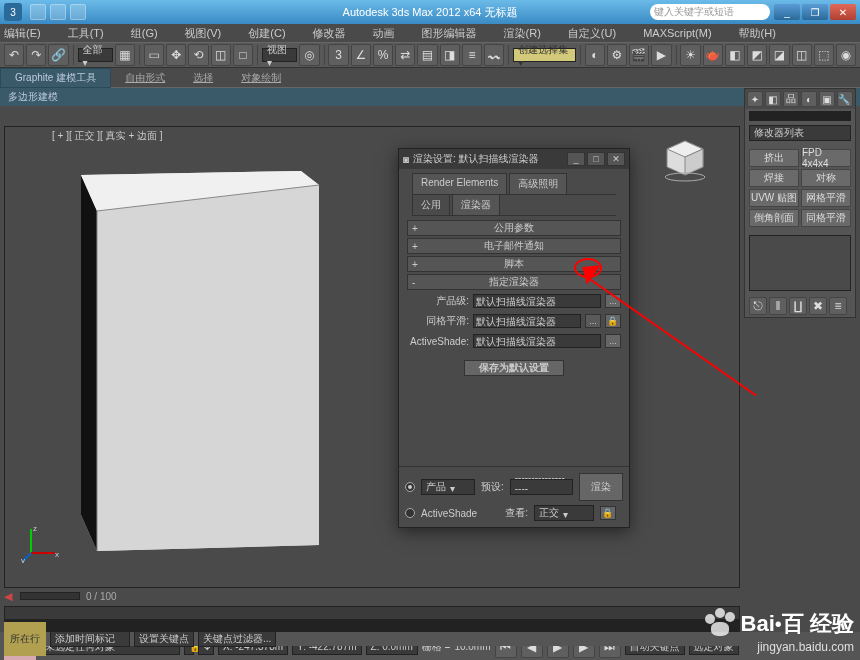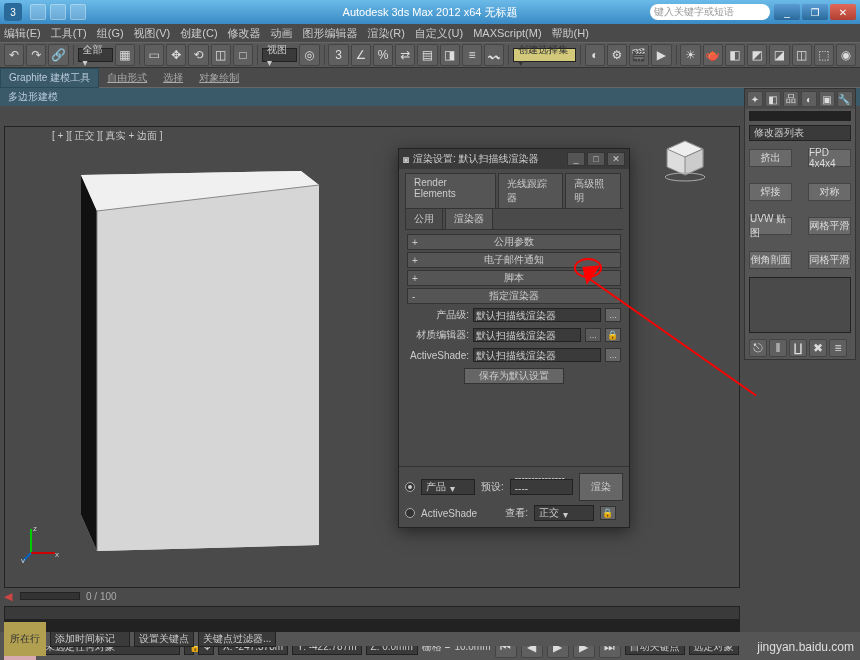--- a/index.html
+++ b/index.html
@@ -64,21 +64,21 @@
     color: #fff; font-size: 10px;
   }
   .win-btn.close { background: linear-gradient(180deg, #e06a5a, #b04030); }
 
   
   .menubar {
     height: 18px;
     background: #4a4a4a;
     display: flex; align-items: center;
     padding: 0 4px;
-    gap: 10px;
+    gap: 27px;
     font-size: 11px;
   }
   .menuitem { cursor: default; }
 
   
   .toolbar-row {
     height: 26px;
     background: #585858;
     border-top: 1px solid #666;
     border-bottom: 1px solid #333;
@@ -105,21 +105,21 @@
   .tb-drop.accent { background: #d2c97a; color: #333; }
 
   
   .ribbon {
     height: 20px;
     background: #4a4a4a;
     display: flex; align-items: center;
     border-bottom: 1px solid #666;
   }
   .rib-tab {
-    padding: 2px 8px;
+    padding: 2px 14px;
     background: #3a5a6a;
     border: 1px solid #2a4a5a;
     color: #bcd;
     font-size: 10px;
   }
   .rib-tab.plain { background: transparent; border: none; color: #aaa; text-decoration: underline; }
 
   .ribbon2 {
     height: 18px;
     background: #3a5a6a;
@@ -167,21 +167,21 @@
   }
   .right-toolrow .tb-btn { width: 16px; height: 16px; font-size: 10px; }
   .mod-drop {
     margin: 4px; background: #3a3a3a; height: 16px;
     border: 1px solid #222; font-size: 10px;
     padding: 0 4px; display: flex; align-items: center;
   }
   .bar-strip { margin: 2px 4px; height: 10px; background: #222; }
   .btn-grid {
     display: grid; grid-template-columns: 1fr 1fr;
-    gap: 16px; padding: 4px;
+    gap: 2px; padding: 4px;
   }
   .rb {
     background: #6a6a6a; border: 1px solid #444;
     height: 18px; font-size: 10px;
     display: flex; align-items: center; justify-content: center;
     color: #ddd;
   }
   .mod-stack {
     margin: 4px; height: 56px;
     background: #4a4a4a; border: 1px solid #222;
@@ -247,21 +247,21 @@
   }
   .dlg-ctrl { margin-left: auto; display: flex; gap: 2px; }
   .dlg-btn {
     width: 18px; height: 14px; background: #555;
     border: 1px solid #333;
     display: flex; align-items: center; justify-content: center;
     font-size: 9px;
   }
   .dlg-tabs {
     display: flex; border-bottom: 1px solid #333;
-    margin: 4px 6px 0;
+    margin: 4px 13px 0;
     font-size: 10px;
   }
   .dlg-tab {
     padding: 3px 8px; background: #555; border: 1px solid #333;
     border-bottom: none;
     margin-right: 2px;
     color: #ccc;
   }
   .dlg-tab.active { background: #4a4a4a; }
   .dlg-body {
@@ -287,23 +287,23 @@
     height: 14px; padding: 0 2px; line-height: 14px;
     font-size: 10px; overflow: hidden;
   }
   .assign-btn {
     width: 16px; height: 14px; background: #666;
     border: 1px solid #333; font-size: 9px;
     display: flex; align-items: center; justify-content: center;
   }
   .assign-btn.locked { background: #5a5a5a; }
   .save-btn {
-    margin: 2px auto; background: #666; border: 1px solid #333;
+    margin: 8px auto; background: #666; border: 1px solid #333;
     height: 16px; width: 100px; font-size: 10px;
-    display: flex; align-items: center; justify-content: center;
+    display: flex; align-items: center; justify-content: center; font-weight: bold;
   }
   .dlg-bottom {
     padding: 6px; border-top: 1px solid #333;
     display: flex; flex-direction: column; gap: 4px;
     font-size: 10px;
   }
   .dlg-bot-row { display: flex; align-items: center; gap: 6px; }
   .radio { width: 10px; height: 10px; border-radius: 50%; border: 1px solid #aaa; background: #333; }
   .radio.on::after { content: ""; display: block; width: 4px; height: 4px; background: #ccc; border-radius: 50%; margin: 2px; }
   .sel {
@@ -526,21 +526,20 @@
     <span>渲染设置: 默认扫描线渲染器</span>
     <div class="dlg-ctrl">
       <div class="dlg-btn">_</div>
       <div class="dlg-btn">□</div>
       <div class="dlg-btn">✕</div>
     </div>
   </div>
 
   <div class="dlg-tabs">
     <div class="dlg-tab">Render Elements</div>
-    <div class="dlg-tab">光线跟踪器</div>
     <div class="dlg-tab">高级照明</div>
   </div>
   <div class="dlg-tabs" style="margin-top:-1px">
     <div class="dlg-tab active">公用</div>
     <div class="dlg-tab">渲染器</div>
   </div>
 
   <div class="dlg-body">
     <div class="rollup">
       <span class="plus">+</span>
@@ -558,21 +557,21 @@
       <span class="plus">-</span>
       <span>指定渲染器</span>
     </div>
 
     <div class="assign-row">
       <span class="assign-label">产品级:</span>
       <span class="assign-val">默认扫描线渲染器</span>
       <div class="assign-btn">...</div>
     </div>
     <div class="assign-row">
-      <span class="assign-label">材质编辑器:</span>
+      <span class="assign-label">同格平滑:</span>
       <span class="assign-val">默认扫描线渲染器</span>
       <div class="assign-btn locked">...</div>
       <div class="assign-btn">🔒</div>
     </div>
     <div class="assign-row">
       <span class="assign-label">ActiveShade:</span>
       <span class="assign-val">默认扫描线渲染器</span>
       <div class="assign-btn">...</div>
     </div>
 
@@ -633,14 +632,25 @@
 </div>
 
 <div class="statusbar" style="bottom:14px;height:14px;background:#555;border:none;">
   <div class="sb-pill">所在行</div>
   <div class="sb-field" style="width:80px">添加时间标记</div>
   <div class="sb-field">设置关键点</div>
   <div class="sb-field">关键点过滤器...</div>
 </div>
 
 <div class="watermark">
+  <div class="wm-top">
+    <div class="wm-paw">
+      <span style="width:10px;height:10px;left:0;top:6px"></span>
+      <span style="width:10px;height:10px;left:10px;top:0"></span>
+      <span style="width:10px;height:10px;left:20px;top:4px"></span>
+      <span style="width:18px;height:14px;left:6px;top:14px;border-radius:40%"></span>
+    </div>
+    <span class="wm-text">
+      <span>Bai</span><small>•</small><span>百</span> <span>经验</span>
+    </span>
+  </div>
   <div class="wm-url">jingyan.baidu.com</div>
 </div>
 
 </body></html>

